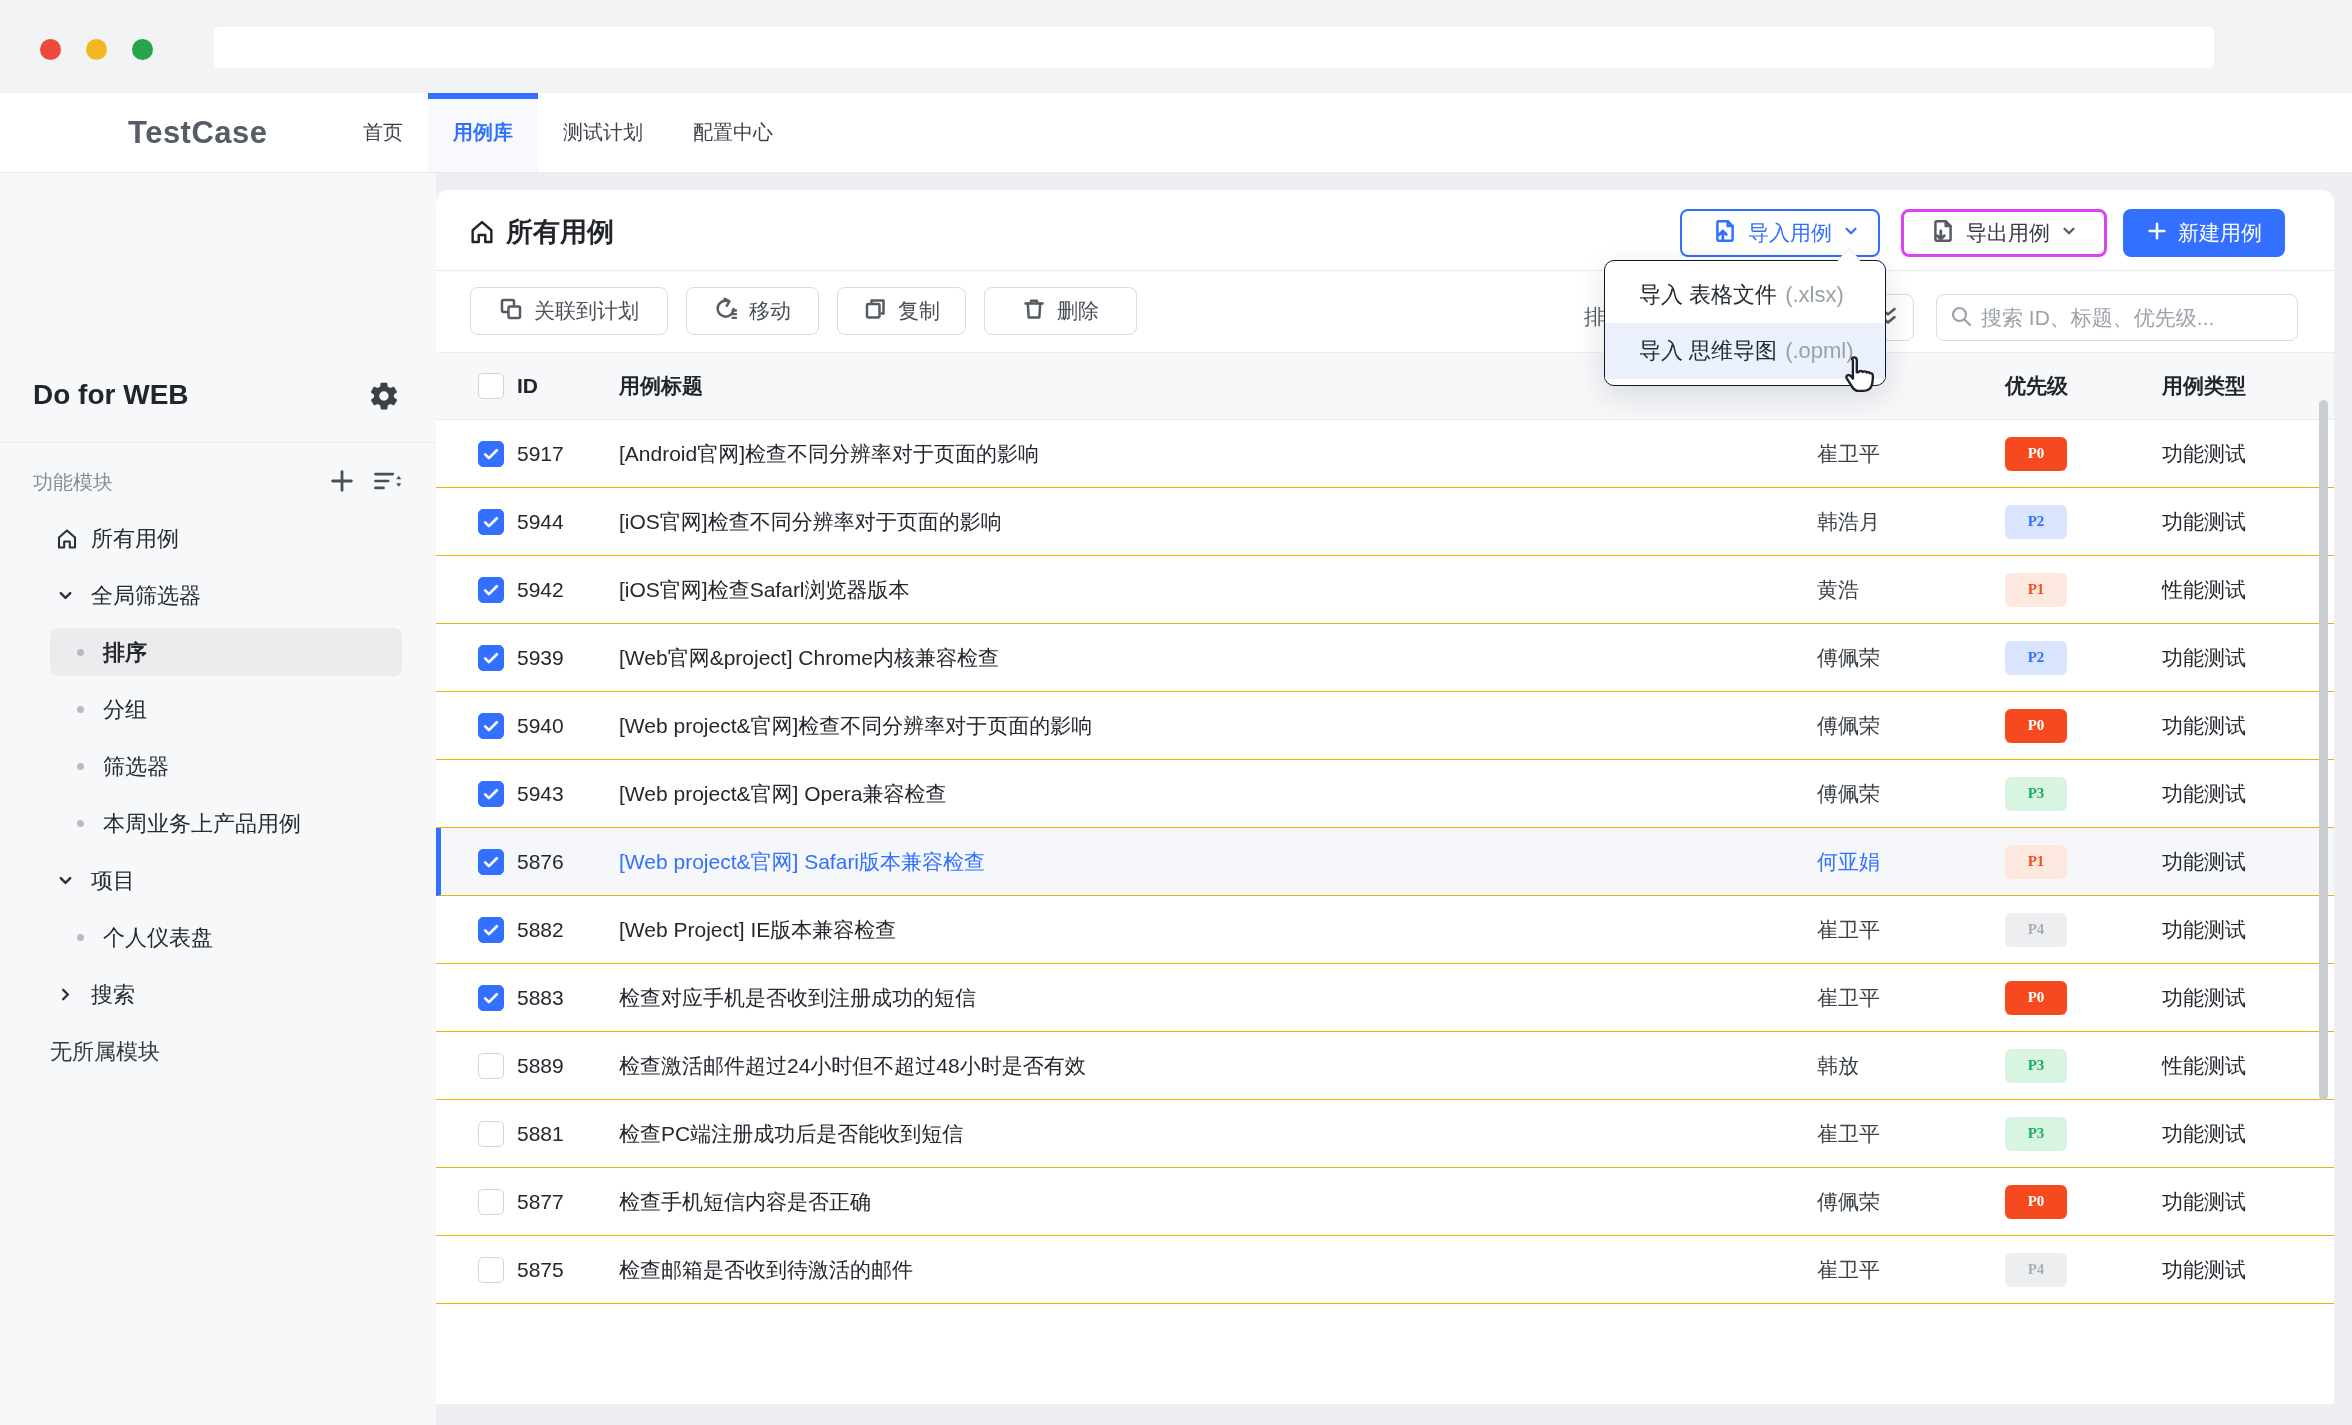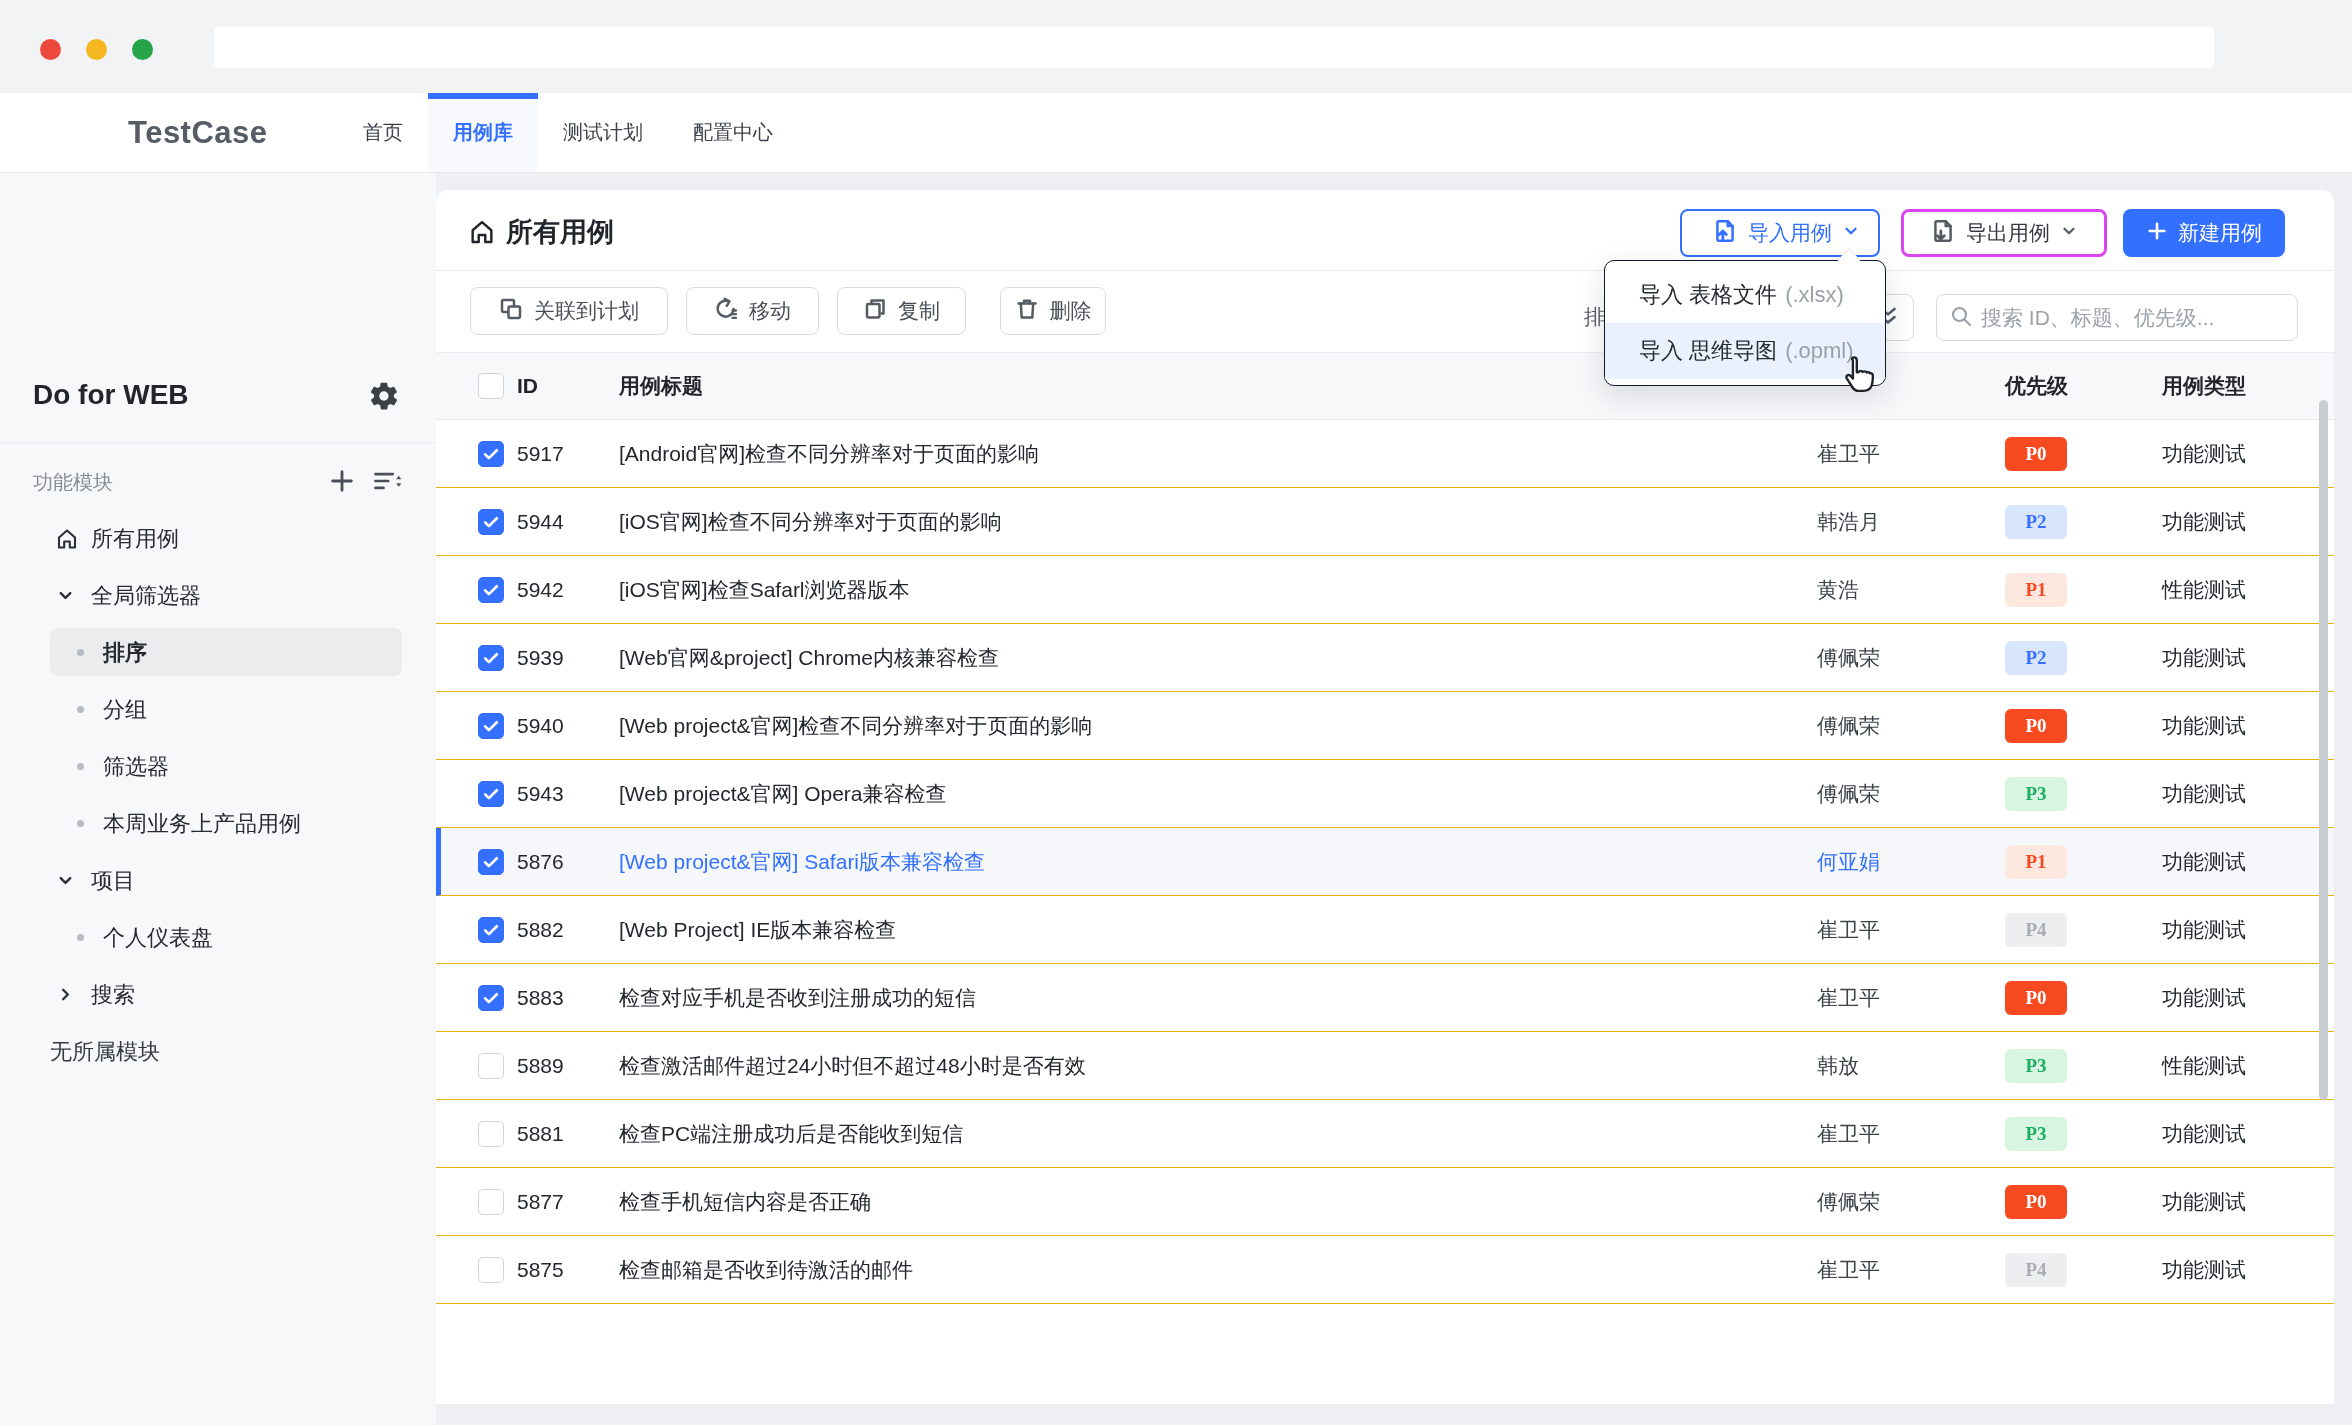--- a/index.html
+++ b/index.html
@@ -74,21 +74,21 @@
   .trow { position:relative; height:68px; display:flex; align-items:center; padding-left:42px; border-bottom:1px solid #eab308; font-size:21px; color:#23272e; cursor:pointer; background:#fff; }
   .trow.selected { background:#f5f7fa; border-left:5px solid #3370ff; padding-left:37px; }
   .c-check { width:39px; flex:none; }
   .c-id { width:102px; flex:none; }
   .c-title { flex:1; min-width:0; white-space:nowrap; overflow:hidden; }
   .c-owner { width:188px; flex:none; color:#3c424a; }
   .c-pri { width:157px; flex:none;font-family:Liberation Serif, serif; }
   .c-type { width:172px; flex:none; }
   .cb { width:26px; height:26px; border-radius:5px; border:1.5px solid #d0d3d9; background:#fff; display:flex; align-items:center; justify-content:center; cursor:pointer; }
   .cb.checked { background:#3370ff; border-color:#3370ff; }
-  .badge { width:62px; height:34px; border-radius:6px; display:flex; align-items:center; justify-content:center; font-size:19px; font-weight:600; }
+  .badge { width:62px; height:34px; border-radius:6px; display:flex; align-items:center; justify-content:center; font-size:15px; font-weight:600; }
 
   .vscroll { position:absolute; left:2319px; top:400px; width:9px; height:700px; border-radius:5px; background:#c9ccd0; cursor:pointer; }
 
   
   .act-btn { position:absolute; top:209px; height:48px; border-radius:8px; display:flex; align-items:center; justify-content:center; gap:10px; font-size:21px; cursor:pointer; background:#fff; }
   .btn-import { left:1680px; width:200px; border:2px solid #3370ff; color:#3370ff; font-weight:500;padding-left:12px; }
   .btn-export { left:1901px; width:206px; border:3px solid #d946ef; color:#363b43; }
   .btn-export svg { color:#555b63; }
   .btn-create { left:2123px; width:162px; background:#3370ff; color:#fff; border:none; font-weight:500; }
 
@@ -269,21 +269,21 @@
     </div>
     <div class="tb-btn" style="left:401px;width:129px">
       <span>
         <svg width="24" height="24" viewBox="0 0 24 24" fill="none" stroke="currentColor" stroke-width="2.5" stroke-linejoin="round">
             <path d="M8.5 6.5V3.5h12v13h-3"></path>
             <rect x="4" y="7" width="12.5" height="13.5" rx="1.2"></rect>
           </svg>
       </span>
       <span>复制</span>
     </div>
-    <div class="tb-btn" style="left:564px;width:106px">
+    <div class="tb-btn" style="left:548px;width:153px">
       <span>
         <svg width="24" height="24" viewBox="0 0 24 24" fill="none" stroke="currentColor" stroke-width="2.5" stroke-linecap="round" stroke-linejoin="round">
             <path d="M3.5 6.5h17"></path>
             <path d="M9 6V3.8h6V6"></path>
             <path d="M5.8 6.5l.9 14h10.6l.9-14"></path>
           </svg>
       </span>
       <span>删除</span>
     </div>
 

